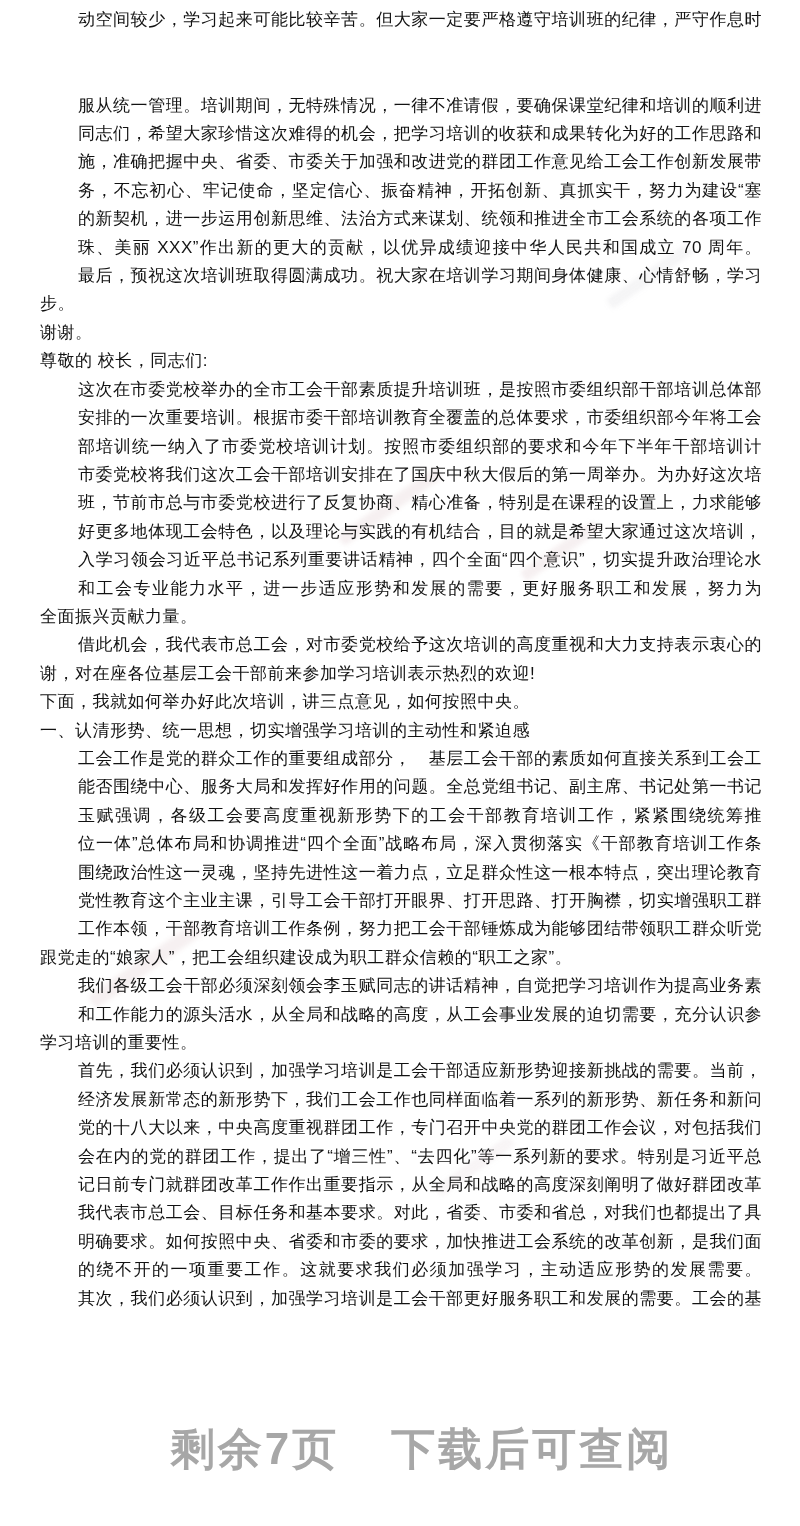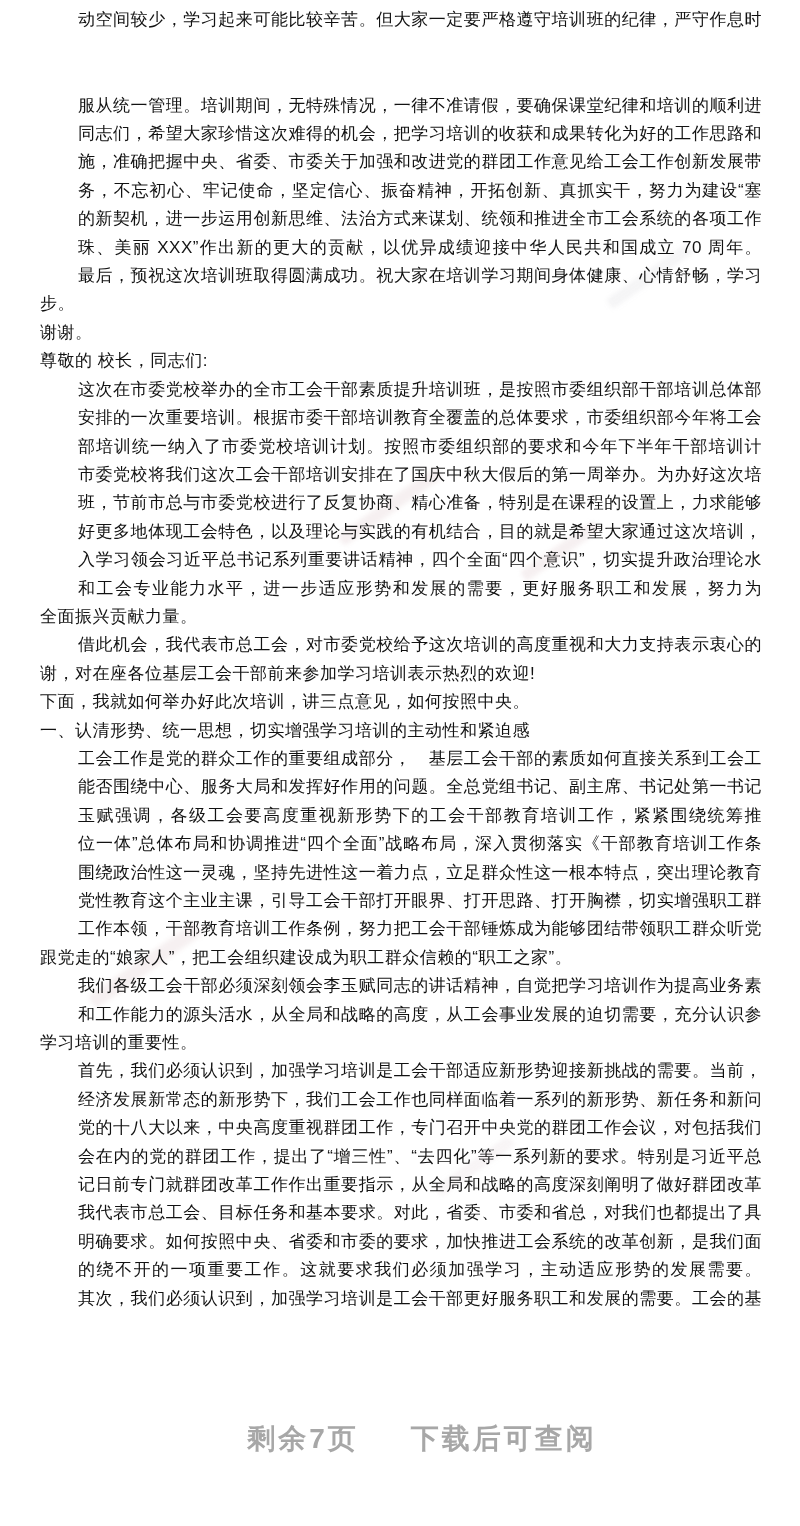--- a/index.html
+++ b/index.html
@@ -33,21 +33,21 @@
     text-justify:inter-character;
     margin-left:38px;
   }
   .footer{
     position:absolute;
     left:0;
     top:1420px;
     width:100%;
     text-align:center;
     font-weight:bold;
-    font-size:28px;
+    font-size:44px;
     letter-spacing:3px;
     color:#a7a7a7;
     font-family:"Liberation Sans","DejaVu Sans",sans-serif;
     white-space:nowrap;
   }
   .footer .gap{display:inline-block;width:52px;}
   .footer-inner{display:inline-block;transform:translateX(22px);}
   
   .wm{
     position:absolute;

